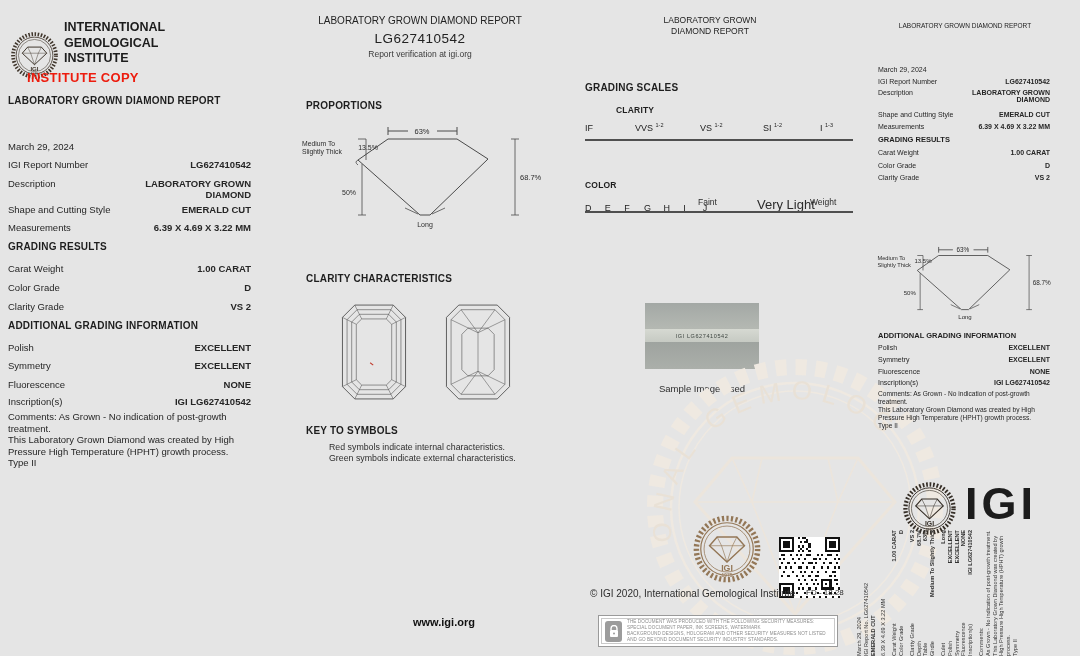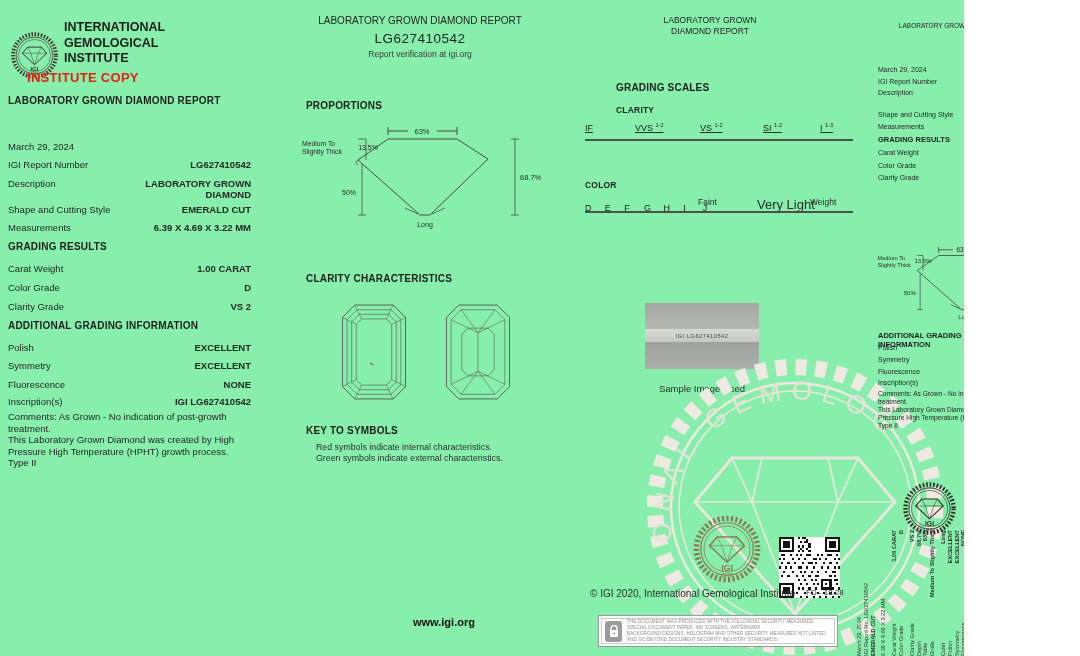--- a/index.html
+++ b/index.html
@@ -1,32 +1,32 @@
 <!DOCTYPE html>
 <html><head>
 <meta charset="utf-8">
 <style>
   * { margin:0; padding:0; box-sizing:border-box; }
   html,body { background:#fff; }
   .page {
-    position:relative; width:964px; height:656px; overflow:hidden;
-    background:#86efac; font-family:"Liberation Sans", sans-serif; color:#2b2b2b;
+    position:relative; width:1080px; height:656px; overflow:hidden;
+    background:#e5e5e5; font-family:"Liberation Sans", sans-serif; color:#2b2b2b;
   }
   .abs { position:absolute; }
   .b { font-weight:bold; }
   .sec-title { position:absolute; font-weight:bold; font-size:10px; color:#1e1e1e; letter-spacing:.2px; }
   
   .kv { position:absolute; left:8px; width:243px; display:flex; justify-content:space-between; font-size:9.5px; color:#262626; }
   .kv .v { text-align:right; font-weight:bold; white-space:pre-line; }
   .date-line { position:absolute; left:8px; font-size:9.5px; color:#262626; }
   .comments { position:absolute; left:8px; width:247px; font-size:9.5px; line-height:11.5px; color:#262626; }
   
   .center-head { position:absolute; text-align:center; color:#222; }
   
-  .scale-row { position:absolute; left:585px; width:272px; display:flex;text-decoration:underline; }
+  .scale-row { position:absolute; left:585px; width:272px; display:flex; }
   .cg { font-size:9px; color:#222; }
   .cg sup { font-size:5.5px; }
   .cd { font-size:7.8px; line-height:8.8px; color:#333; }
   .w0{width:50px}.w1{width:65px}.w2{width:63px}.w3{width:57px}.w4{width:35px}
   .scale-line { position:absolute; left:585px; width:268px; height:2px; background:#4f4f4f; }
   .cl { display:inline-block; width:15.2px; font-size:9px; color:#222; }
   
   .sample { position:absolute; left:645px; top:303px; width:114px; height:66px;
     background:linear-gradient(180deg,#a3a8a5 0%,#b4b8b2 38%,#9da29e 55%,#abafaa 100%); }
   .sample .band { position:absolute; left:0; top:26px; width:114px; height:13px;
@@ -171,31 +171,31 @@
   <svg class="abs" style="left:443px;top:302px" width="70" height="100" viewBox="0 0 90 130">
     <g stroke="#555" stroke-width="1.2" fill="none">
       <path d="M20,4 H70 L86,20 V110 L70,126 H20 L4,110 V20 Z"></path>
       <path d="M23,10 H67 L80,23 V107 L67,120 H23 L10,107 V23 Z" stroke-width="0.8"></path>
       <path d="M32,34 H58 L66,42 V88 L58,96 H32 L24,88 V42 Z" stroke-width="0.8"></path>
       <path d="M23,10 L45,40 M67,10 L45,40 M10,23 L45,40 M80,23 L45,40 M23,120 L45,90 M67,120 L45,90 M10,107 L45,90 M80,107 L45,90 M45,40 V90" stroke-width="0.7"></path>
     </g>
   </svg>
 
   <div class="sec-title" style="left:306px;top:425px">KEY TO SYMBOLS</div>
-  <div class="abs" style="left:316px;top:442px;font-size:8.8px;line-height:10.5px;color:#2e2e2e">
+  <div class="abs" style="left:329px;top:442px;font-size:8.8px;line-height:10.5px;color:#2e2e2e">
     <div>Red symbols indicate internal characteristics.</div>
     <div>Green symbols indicate external characteristics.</div>
   </div>
 
   <div class="center-head" style="left:645px;top:15px;width:130px;font-size:8.5px;line-height:11px">
     <div>LABORATORY GROWN</div>
     <div>DIAMOND REPORT</div>
   </div>
 
-  <div class="sec-title" style="left:616px;top:82px">GRADING SCALES</div>
+  <div class="sec-title" style="left:585px;top:82px">GRADING SCALES</div>
   <div class="sec-title" style="left:616px;top:105px;font-size:8.5px">CLARITY</div>
 
   <div class="scale-row" style="top:122px">
     <span class="cg w0"><span>IF</span><sup></sup></span>
     <span class="cg w1"><span>VVS</span> <sup>1-2</sup></span>
     <span class="cg w2"><span>VS</span> <sup>1-2</sup></span>
     <span class="cg w3"><span>SI</span> <sup>1-2</sup></span>
     <span class="cg w4"><span>I</span> <sup>1-3</sup></span>
   </div>
   <div class="scale-line" style="top:139px"></div>

